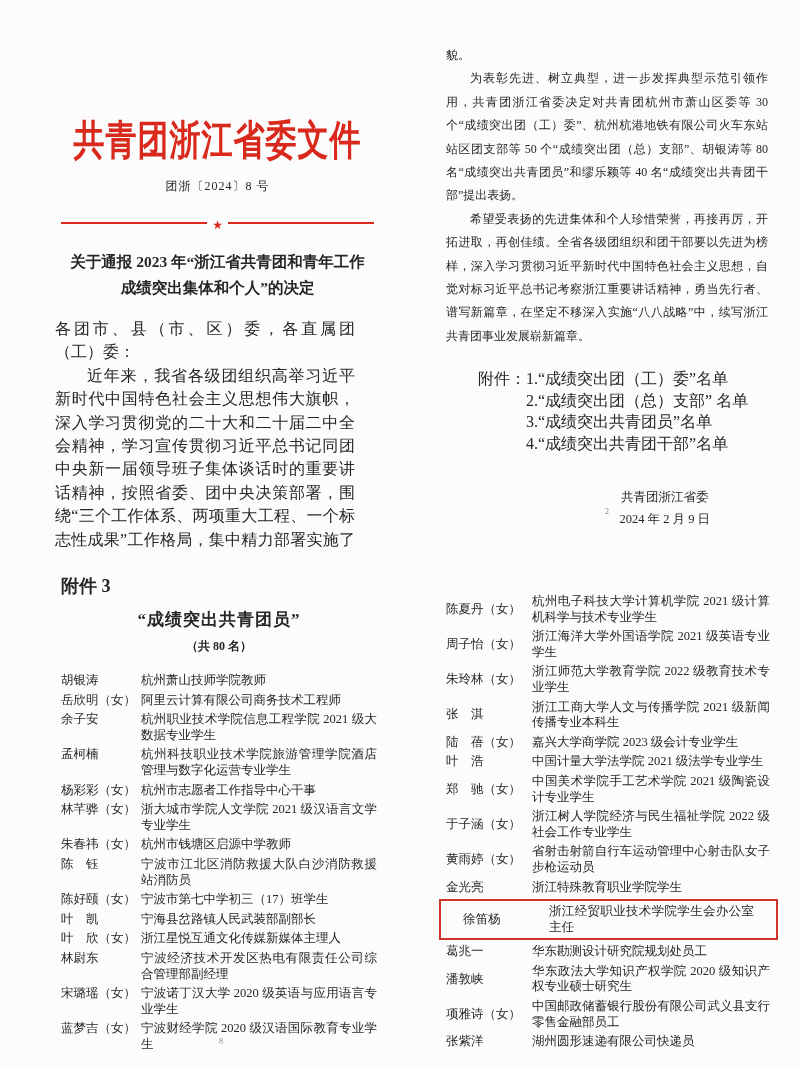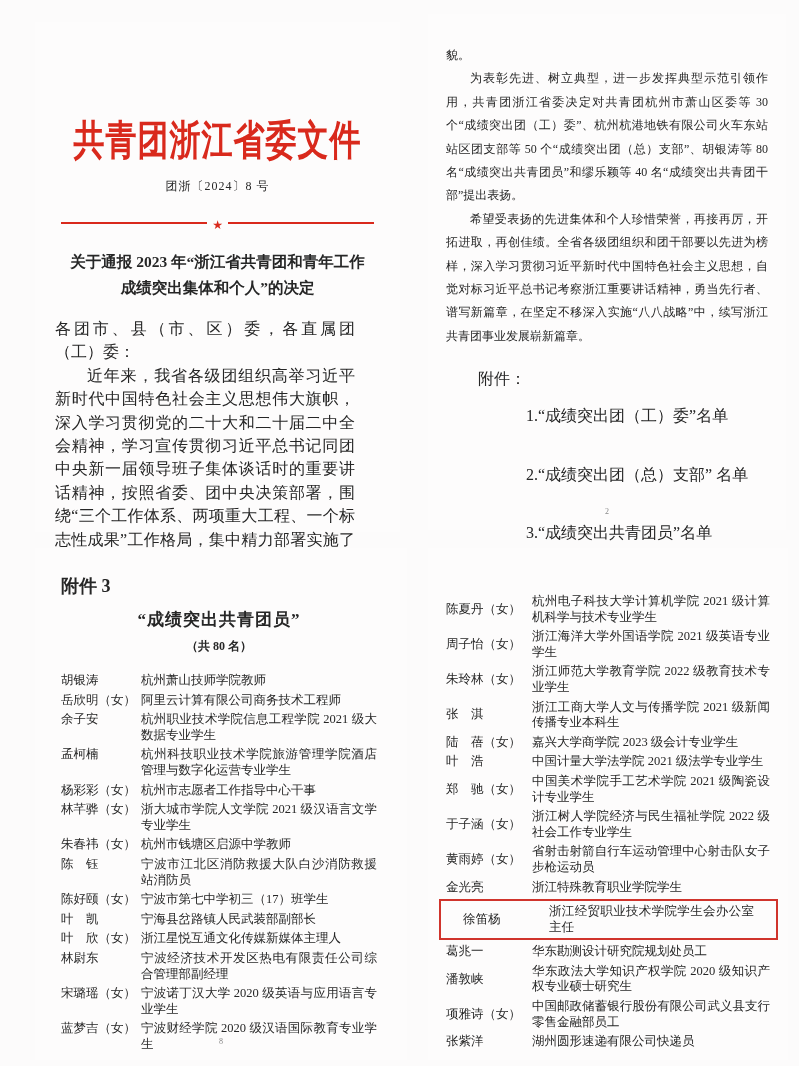--- a/index.html
+++ b/index.html
@@ -26,21 +26,21 @@
   .p1-text .salutation { text-indent:0; }
   .p1-text .para { text-indent:2em; margin:0; }
 
   
   .page2 { left:428px; top:14px; width:358px; height:516px; padding:30px 18px 0 18px; box-sizing:border-box; }
   .p2-text { font-size:12px; line-height:23.4px; text-align:justify; }
   .p2-text p { margin:0; }
   .p2-text .indent { text-indent:2em; }
   .attachments { display:flex; margin:20px 0 0 32px; font-size:16px; line-height:21.5px; }
   .attachments .att-label { flex:none; }
-  .attachments .att-items div { white-space:nowrap;margin-top:37px; }
+  .attachments .att-items div { white-space:nowrap; }
   .sign-block { margin:32px 58px 0 auto; width:max-content; text-align:center; font-size:12.5px; line-height:22px; }
 
   .page-num { position:absolute; bottom:14px; left:0; width:100%; text-align:center; font-size:8px; color:#888; }
 
   
   .page3 { left:35px;  top:548px; width:372px; height:512px; padding:26px 30px 0 26px; box-sizing:border-box; }
   .page4 { left:428px; top:548px; width:360px; height:512px; padding:30px 18px 0 18px; box-sizing:border-box; }
   .att-head { font-size:18px; font-weight:bold; margin:0;font-family:Liberation Serif, serif; }
   .list-title { margin:10px 0 0; text-align:center; font-size:17px; font-weight:bold; letter-spacing:1px; }
   .list-subtitle { margin:7px 0 0; text-align:center; font-size:12px; font-weight:bold; }

